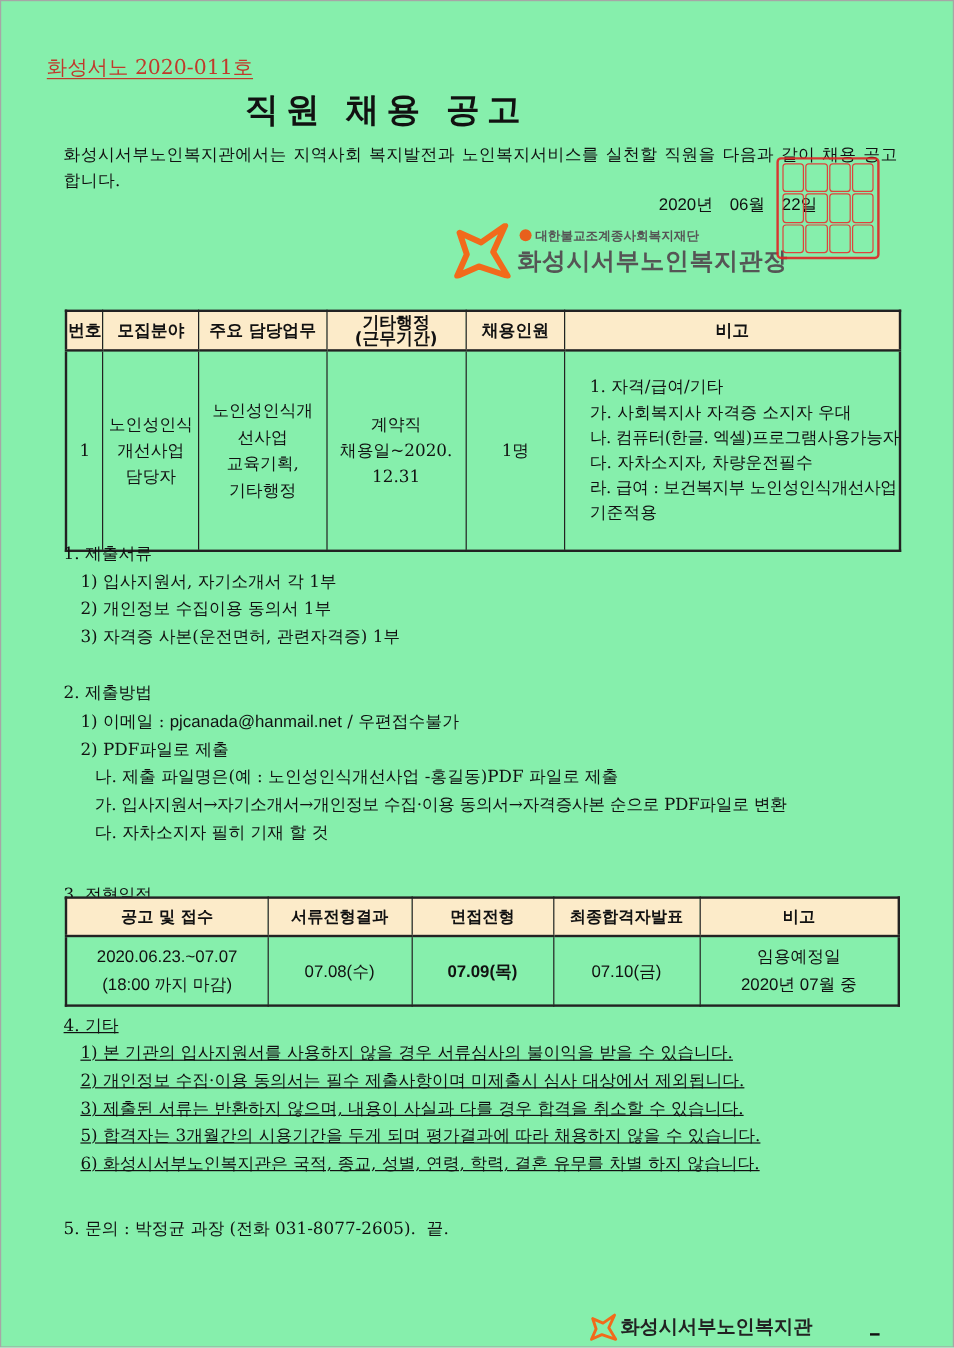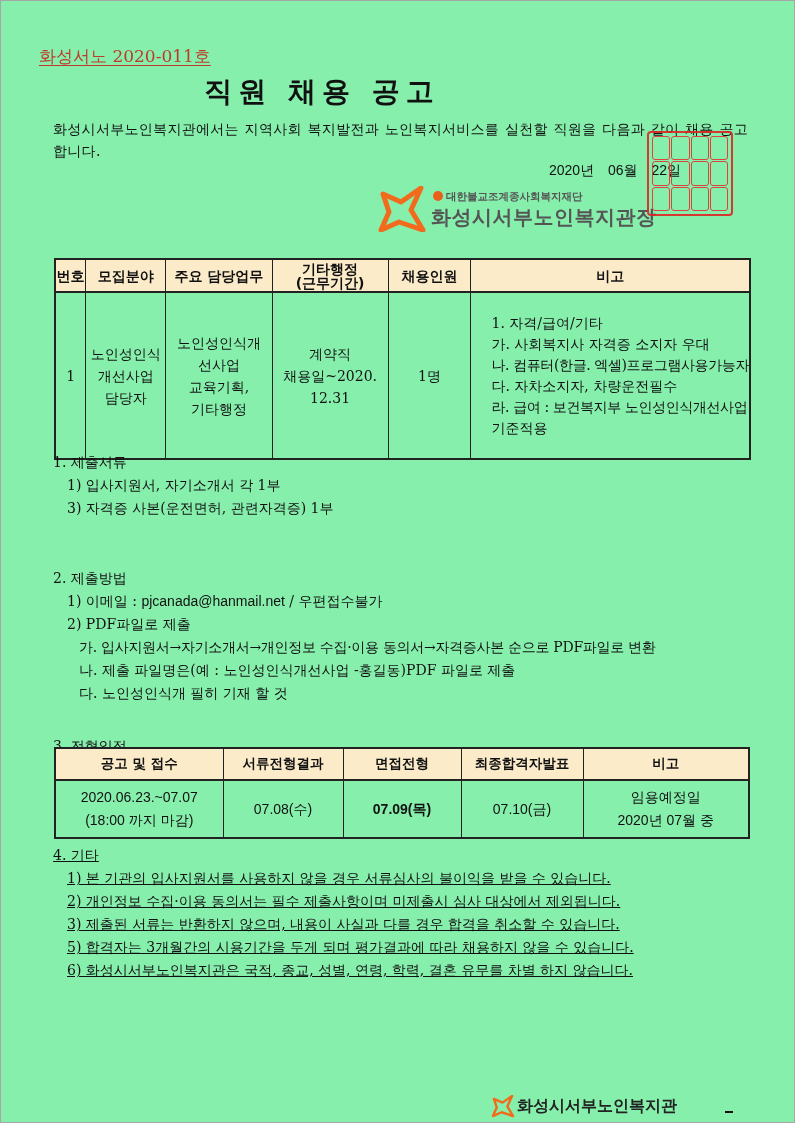--- a/index.html
+++ b/index.html
@@ -136,32 +136,33 @@
           <div style="white-space:nowrap;letter-spacing:-0.4px;">라. 급여 : 보건복지부 노인성인식개선사업</div>
           <div>기준적용</div>
         </td>
       </tr>
     </tbody>
   </table>
 
   <div class="abs sec sec1">
     <div>1. 제출서류</div>
     <div class="ind1">1) 입사지원서, 자기소개서 각 1부</div>
+    <div class="ind1">2) 개인정보 수집이용 동의서 1부</div>
     <div class="ind1">3) 자격증 사본(운전면허, 관련자격증) 1부</div>
   </div>
 
   <div class="abs sec sec2">
     <div>2. 제출방법</div>
     <div class="ind1">
       <span>1) 이메일 : </span><span class="sans">pjcanada@hanmail.net</span><span> / 우편접수불가</span>
     </div>
     <div class="ind1">2) PDF파일로 제출</div>
+    <div class="ind2">나. 제출 파일명은(예 : 노인성인식개선사업 -홍길동)PDF 파일로 제출</div>
     <div class="ind2" style="white-space:nowrap;letter-spacing:-0.3px;">가. 입사지원서→자기소개서→개인정보 수집·이용 동의서→자격증사본 순으로 PDF파일로 변환</div>
-    <div class="ind2">나. 제출 파일명은(예 : 노인성인식개선사업 -홍길동)PDF 파일로 제출</div>
-    <div class="ind2">다. 노인성인식개 필히 기재 할 것</div>
+    <div class="ind2">다. 자차소지자 필히 기재 할 것</div>
   </div>
 
   <div class="abs sec sec3">
     <div>3. 전형일정</div>
   </div>
 
   <table class="abs t2">
     <colgroup>
       <col style="width:168px">
         <col style="width:120px">
@@ -197,20 +198,21 @@
 
   <div class="abs sec sec4">
     <div>4. 기타</div>
     <div class="ind1">1) 본 기관의 입사지원서를 사용하지 않을 경우 서류심사의 불이익을 받을 수 있습니다.</div>
     <div class="ind1">2) 개인정보 수집·이용 동의서는 필수 제출사항이며 미제출시 심사 대상에서 제외됩니다.</div>
     <div class="ind1">3) 제출된 서류는 반환하지 않으며, 내용이 사실과 다를 경우 합격을 취소할 수 있습니다.</div>
     <div class="ind1">5) 합격자는 3개월간의 시용기간을 두게 되며 평가결과에 따라 채용하지 않을 수 있습니다.</div>
     <div class="ind1">6) 화성시서부노인복지관은 국적, 종교, 성별, 연령, 학력, 결혼 유무를 차별 하지 않습니다.</div>
   </div>
 
+  <div class="abs sec sec5" style="white-space:pre;">5. 문의 : 박정균 과장 (전화 031-8077-2605).  끝.</div>
 
   <div class="abs footer-logo">
     <svg width="24" height="24" viewBox="0 0 50 46" style="position:absolute;left:0;top:0;">
       <path d="M44 2 L34 24 L46 44 L22 36 L4 44 L12 26 L6 8 L24 16 Z" fill="none" stroke="#f26a1b" stroke-width="5" stroke-linejoin="round"></path>
     </svg>
     <span class="fname">화성시서부노인복지관</span>
   </div>
 
   <div class="abs dash"></div>
 </div>

